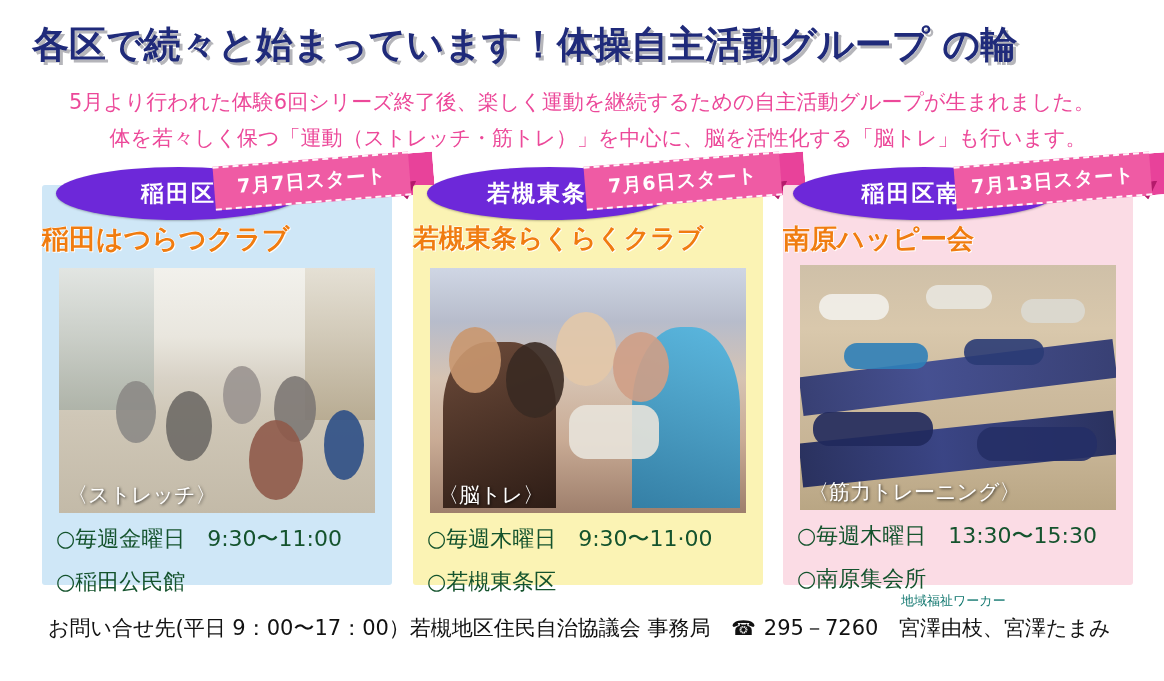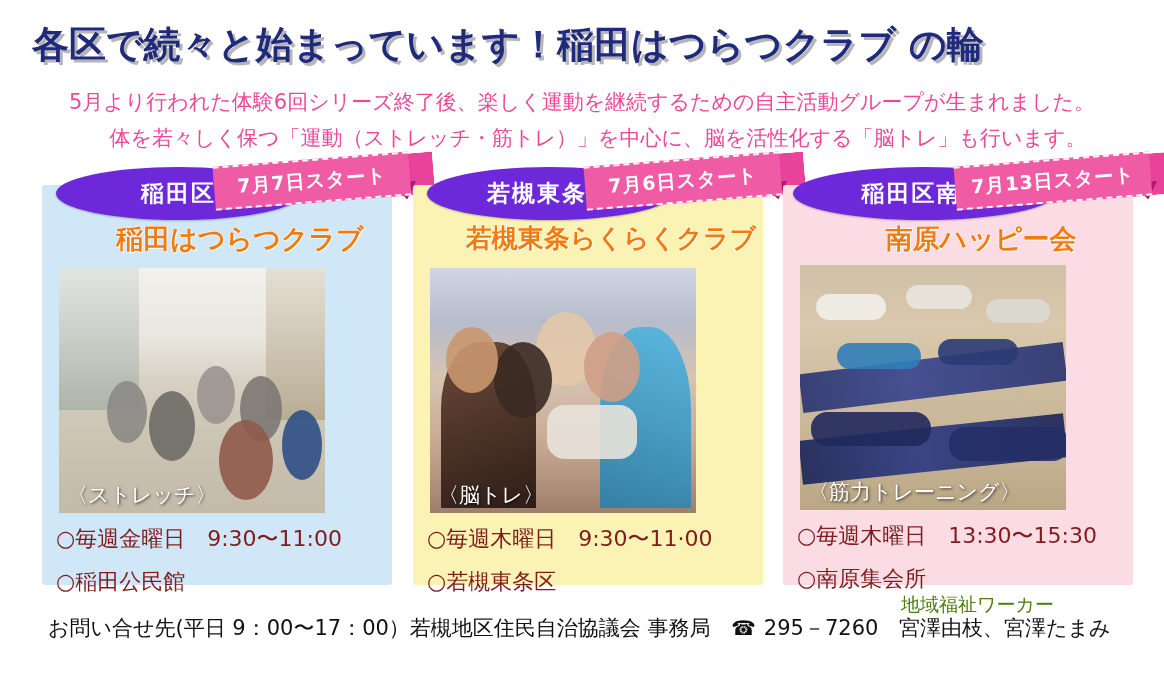--- a/index.html
+++ b/index.html
@@ -70,31 +70,31 @@
     border-top:2px dashed rgba(255,255,255,.95);
     border-bottom:2px dashed rgba(255,255,255,.95);
     box-sizing:border-box;
     display:flex;align-items:center;justify-content:center;
     color:#ffffff;font-size:19px;font-weight:bold;letter-spacing:1px;
     white-space:nowrap;
   }
 
   
   .club-title{
-    position:absolute;top:36px;left:0;width:396px;text-align:center;
+    position:absolute;top:36px;left:0;width:396px;text-align:left;
     font-size:27px;font-weight:bold;color:#f07c10;
     -webkit-text-stroke:1px #ffffff;paint-order:stroke fill;
     text-shadow:1px 1px 0 rgba(255,255,255,.9);
     white-space:nowrap;
   }
   .card2 .club-title{font-size:26px;}
 
   
   .photo{
-    position:absolute;top:83px;left:17px;width:266px;height:245px;
+    position:absolute;top:83px;left:17px;width:316px;height:245px;
     overflow:hidden;background:#b9b4ab;
   }
   .card3 .photo{top:80px;}
   .ph-cap{
     position:absolute;left:8px;bottom:4px;
     color:#ffffff;font-size:21px;font-weight:500;
     text-shadow:1px 1px 3px rgba(0,0,0,.75);
     white-space:nowrap;z-index:3;
   }
 
@@ -116,46 +116,46 @@
       linear-gradient(180deg,#cfc0a8 0%,#d9c8ac 26%,#cdbb9e 52%,#c6b394 78%,#b9a684 100%);}
   .s3::before{content:"";position:absolute;left:0;top:38%;width:100%;height:16%;
       background:linear-gradient(90deg,#2b3570,#3a4790 40%,#2b3570);transform:rotate(-7deg);opacity:.92;}
   .s3::after{content:"";position:absolute;left:0;top:66%;width:100%;height:18%;
       background:linear-gradient(90deg,#222b5c,#333f84 45%,#222b5c);transform:rotate(-6deg);opacity:.95;}
   .blob{position:absolute;border-radius:50%;opacity:.9;}
 
   
   .sched{
     position:absolute;left:14px;width:326px;
-    font-size:22px;color:#7f1d1d;white-space:nowrap;
+    font-size:22px;color:#14532d;white-space:nowrap;
   }
   .sched.l1{top:339px;}
   .sched.l2{top:382px;}
   .card3 .sched.l1{top:336px;}
   .card3 .sched.l2{top:379px;}
 
   
   .footer{
     position:absolute;left:0;top:614px;width:1164px;
     font-size:21px;color:#111111;white-space:nowrap;
     text-align:left;padding-left:48px;box-sizing:border-box;
   }
   .footer .seg{margin-right:14px;margin-top:24px;}
   .worker-wrap{display:inline-block;position:relative;vertical-align:baseline;}
   .worker-label{
-    position:absolute;left:2px;top:-22px;font-size:19px;color:#4d7c0f;white-space:nowrap;
+    position:absolute;left:2px;top:-22px;font-size:13px;color:#0f766e;white-space:nowrap;
   }
   .tel-icon{font-size:20px;margin-right:1px;}
 </style>
 </head>
 <body>
 
 <div class="page">
 
-  <div class="headline">各区で続々と始まっています！稲田はつらつクラブ の輪</div>
+  <div class="headline">各区で続々と始まっています！体操自主活動グループ の輪</div>
   <div class="lead lead1">5月より行われた体験6回シリーズ終了後、楽しく運動を継続するための自主活動グループが生まれました。</div>
   <div class="lead lead2">体を若々しく保つ「運動（ストレッチ・筋トレ）」を中心に、脳を活性化する「脳トレ」も行います。</div>
 
   <div class="card card1">
     <div class="ellipse">稲田区</div>
     <div class="ribbon">
       <div class="tail"></div>
       <div class="fold"></div>
       <div class="body">7月7日スタート</div>
     </div>

